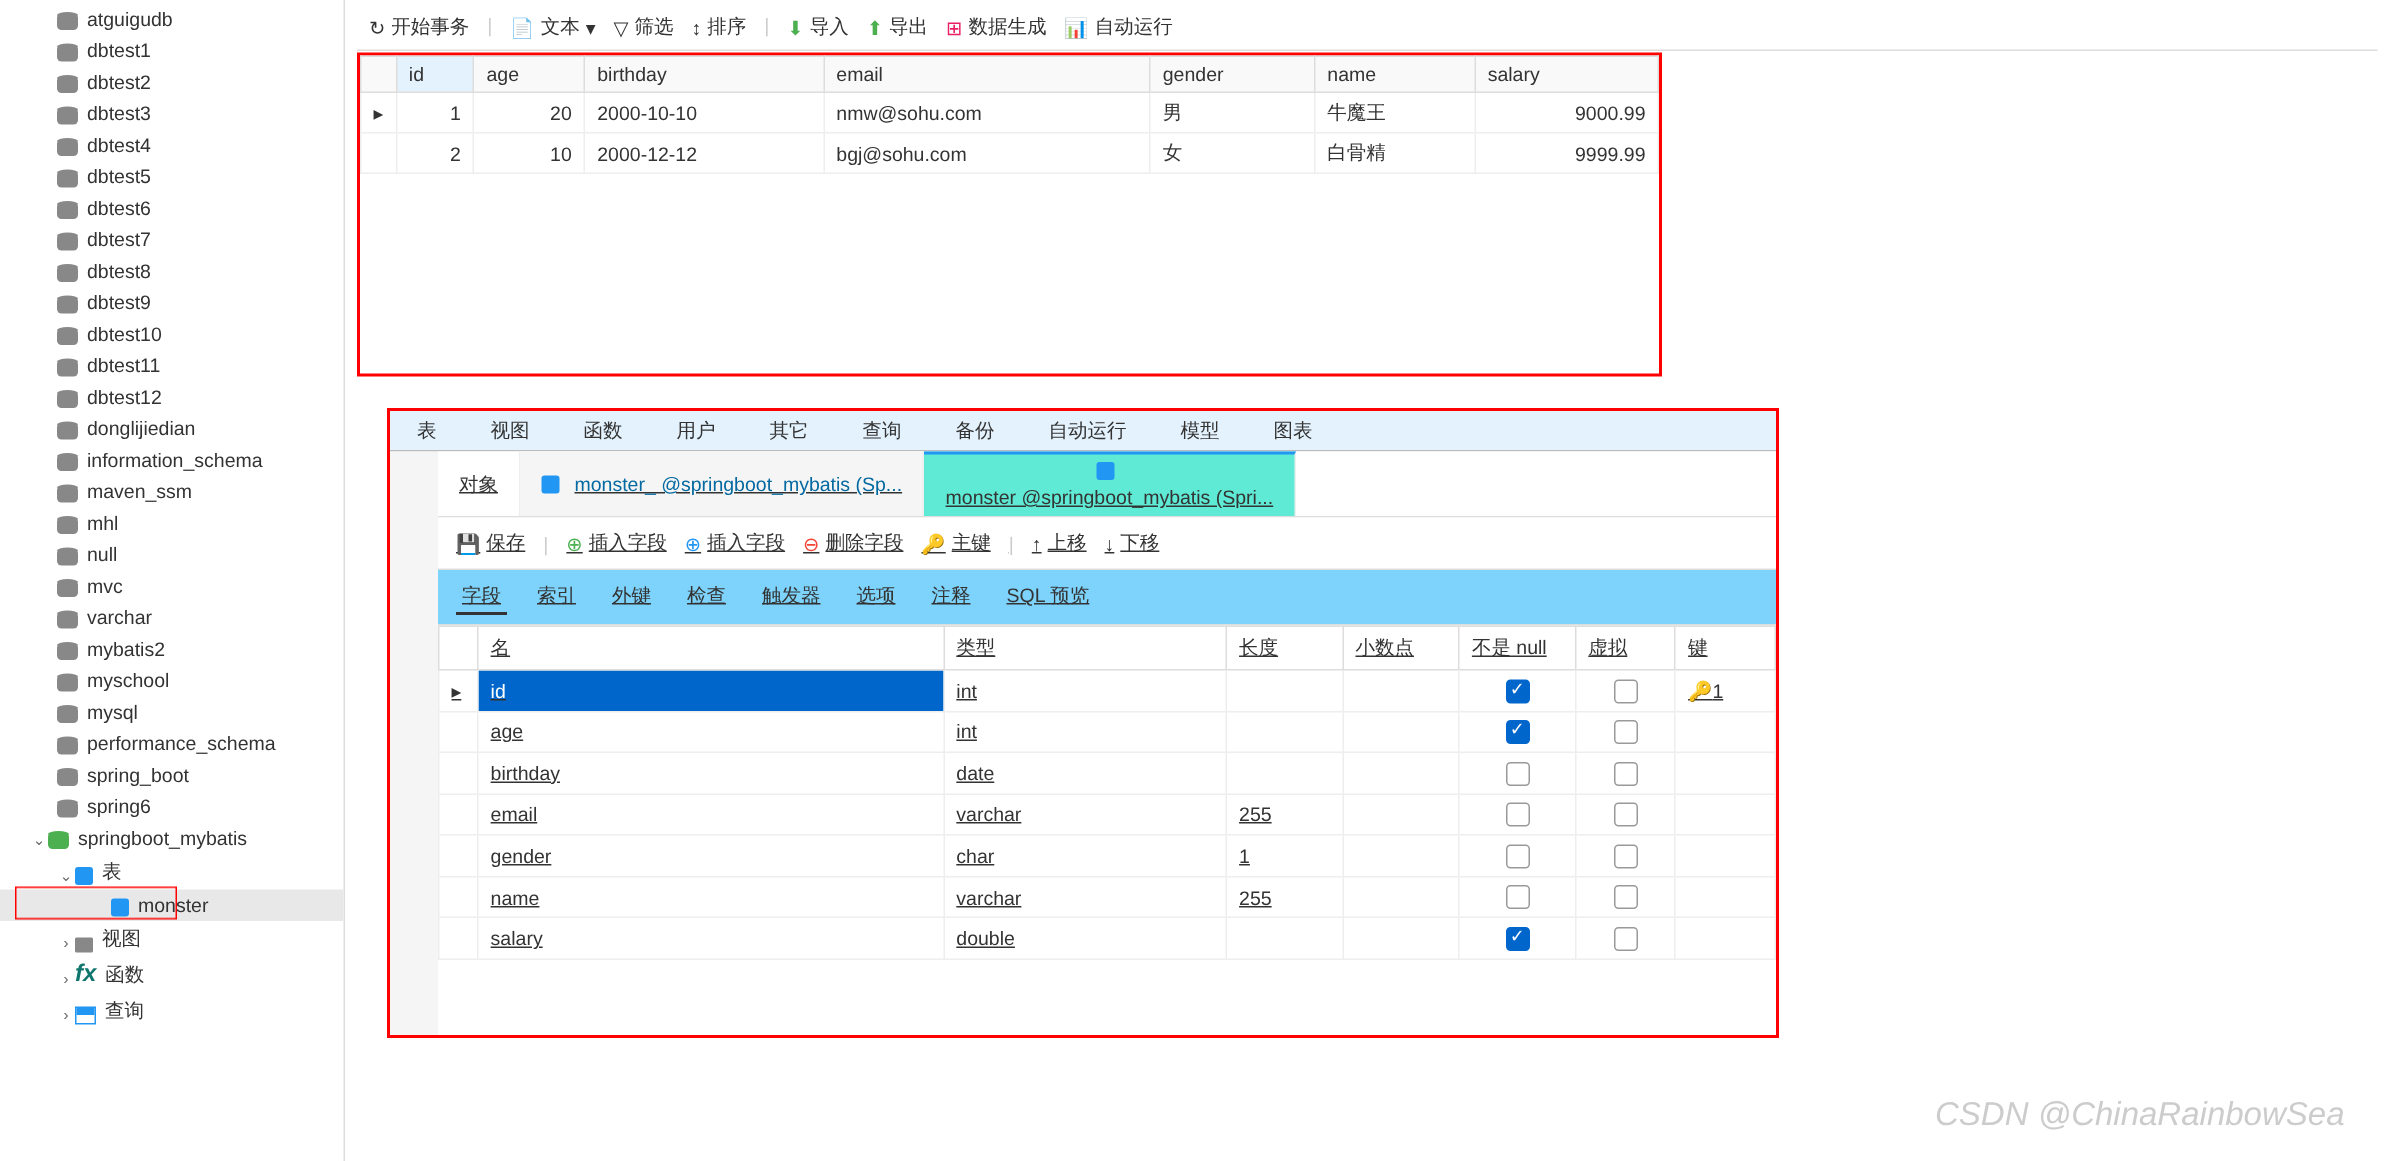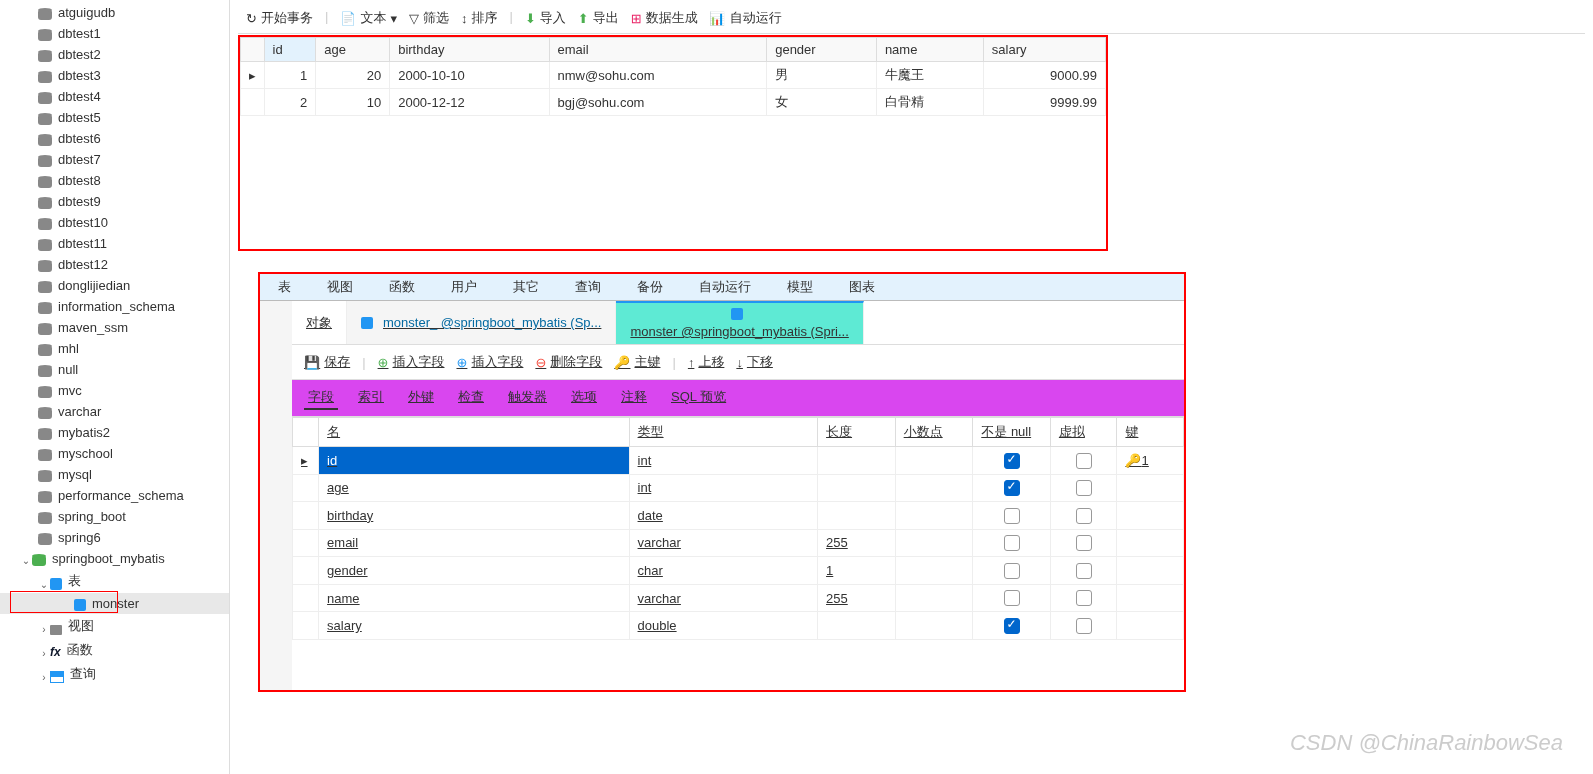--- a/index.html
+++ b/index.html
@@ -11,21 +11,21 @@
 .db-icon { width: 14px; height: 10px; background: #888; border-radius: 2px 2px 3px 3px; margin-right: 6px; display: inline-block; position: relative; }
 .db-icon::before { content: ''; position: absolute; top: -2px; left: 0; width: 14px; height: 4px; background: #888; border-radius: 50%; }
 .db-icon.green { background: #4CAF50; }
 .db-icon.green::before { background: #4CAF50; }
 .table-icon { width: 12px; height: 12px; background: #2196F3; margin-right: 6px; display: inline-block; border-radius: 2px; }
 .folder-icon { width: 12px; height: 10px; background: #888; margin-right: 6px; display: inline-block; border-radius: 1px; }
 .expand { width: 12px; display: inline-block; text-align: center; color: #666; font-size: 10px; }
 .indent-1 { padding-left: 20px; }
 .indent-2 { padding-left: 38px; }
 .indent-4 { padding-left: 74px; }
-.fx-icon { color: #0f172a; font-weight: bold; font-style: italic; margin-right: 6px; font-size: 12px; }
+.fx-icon { color: #0f766e; font-weight: bold; font-style: italic; margin-right: 6px; font-size: 16px; }
 .query-icon { width: 14px; height: 12px; margin-right: 6px; display: inline-block; background: linear-gradient(#2196F3 50%, #fff 50%); border: 1px solid #2196F3; }
 .content { flex: 1; position: relative; padding: 3px 8px; }
 .toolbar { display: flex; gap: 12px; padding: 6px 8px; border-bottom: 1px solid #ddd; font-size: 13px; }
 .tb-btn { display: flex; align-items: center; gap: 4px; cursor: pointer; color: #333; }
 .tb-sep { color: #ccc; }
 .data-grid { border: 2px solid #f00; margin-top: 1px; width: 870px; height: 216px; }
 .data-grid table { border-collapse: collapse; width: 100%; font-size: 13px; }
 .data-grid th { text-align: left; padding: 4px 8px; border: 1px solid #ddd; background: #f9f9f9; font-weight: normal; }
 .data-grid th.sel { background: #e3f2fd; }
 .data-grid td { padding: 4px 8px; border: 1px solid #eee; }
@@ -35,21 +35,21 @@
 .panel2 { position: absolute; top: 272px; left: 28px; width: 928px; border: 2px solid #f00; }
 .panel2-header { display: flex; background: #e3f2fd; border-bottom: 1px solid #bbb; }
 .panel2-bg { background: #f5f5f5; padding-left: 32px; text-decoration: underline; }
 .p2-tab { padding: 4px 18px; font-size: 13px; cursor: pointer; }
 .obj-tabs { display: flex; background: #fff; border-bottom: 1px solid #ddd; }
 .obj-tab { padding: 5px 14px; display: flex; align-items: center; gap: 4px; cursor: pointer; border-right: 1px solid #eee; }
 .obj-tab.active { background: #5eead4; border-top: 2px solid #2196F3; flex-direction: column; }
 .obj-tab.inactive { background: #f5f5f5; color: #0369a1; text-align: center; }
 .design-toolbar { display: flex; gap: 12px; padding: 8px 12px; border-bottom: 1px solid #ddd; background: #fff; align-items: center; }
 .d-btn { display: flex; align-items: center; gap: 4px; cursor: pointer; }
-.design-tabs { display: flex; gap: 16px; padding: 6px 12px; border-bottom: 1px solid #ddd; background: #d946ef; }
+.design-tabs { display: flex; gap: 16px; padding: 6px 12px; border-bottom: 1px solid #ddd; background: #7dd3fc; }
 .d-tab { cursor: pointer; padding: 2px 4px; }
 .d-tab.active { font-weight: normal; border-bottom: 2px solid #333; }
 .field-table { width: 100%; border-collapse: collapse; background: #fff; }
 .field-table th { text-align: left; padding: 5px 8px; border: 1px solid #ddd; font-weight: normal; font-size: 13px; background: #fff; }
 .field-table td { padding: 5px 8px; border: 1px solid #eee; font-size: 13px; }
 .field-table tr.sel td.name-cell { background: #0066cc; color: #fff; }
 .field-table td.check { text-align: center; }
 .chk { width: 16px; height: 16px; border: 1px solid #999; border-radius: 3px; display: inline-block; vertical-align: middle; }
 .chk.on { background: #0066cc; border-color: #0066cc; position: relative; }
 .chk.on::after { content: '✓'; color: #fff; position: absolute; top: -2px; left: 2px; font-size: 12px; }

